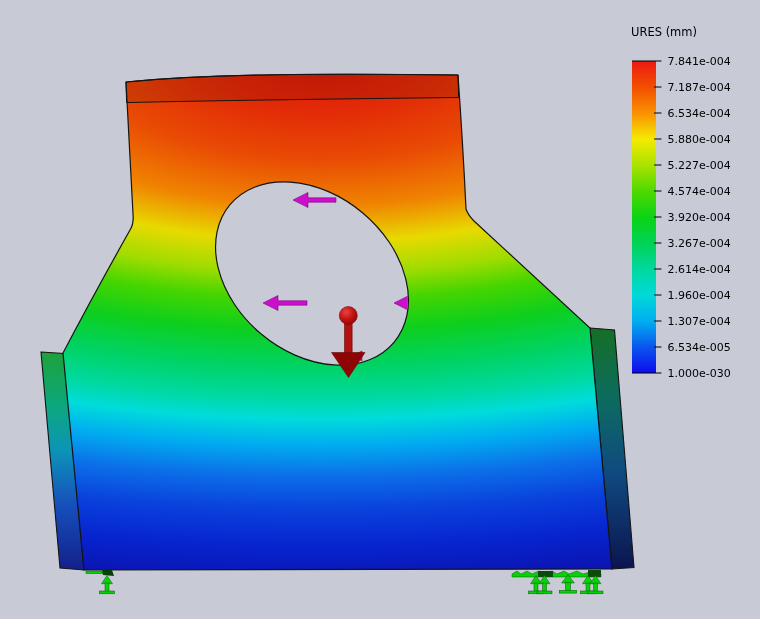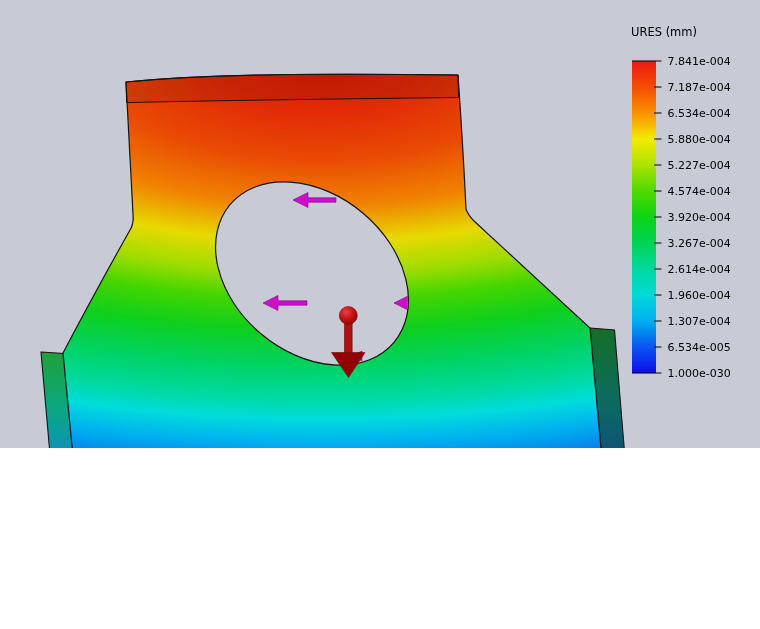--- a/index.html
+++ b/index.html
@@ -1,17 +1,17 @@
 <!DOCTYPE html>
 <html><head>
 <meta charset="utf-8">
 <style>
   html,body{margin:0;padding:0;}
   body{font-family:"DejaVu Sans","Liberation Sans",sans-serif;}
-  #stage{position:relative;width:760px;height:448px;overflow:hidden;background:#a3a3a3;}
+  #stage{position:relative;width:760px;height:619px;overflow:hidden;background:#a3a3a3;}
   svg{position:absolute;left:0;top:0;}
   text{font-family:"DejaVu Sans","Liberation Sans",sans-serif;fill:#000;}
   .legend-label{font-size:11px;}
   .legend-title{font-size:11.5px;}
 </style>
 </head>
 <body>
 
 <div id="stage">
 <svg width="760" height="629" viewBox="0 0 760 629">

